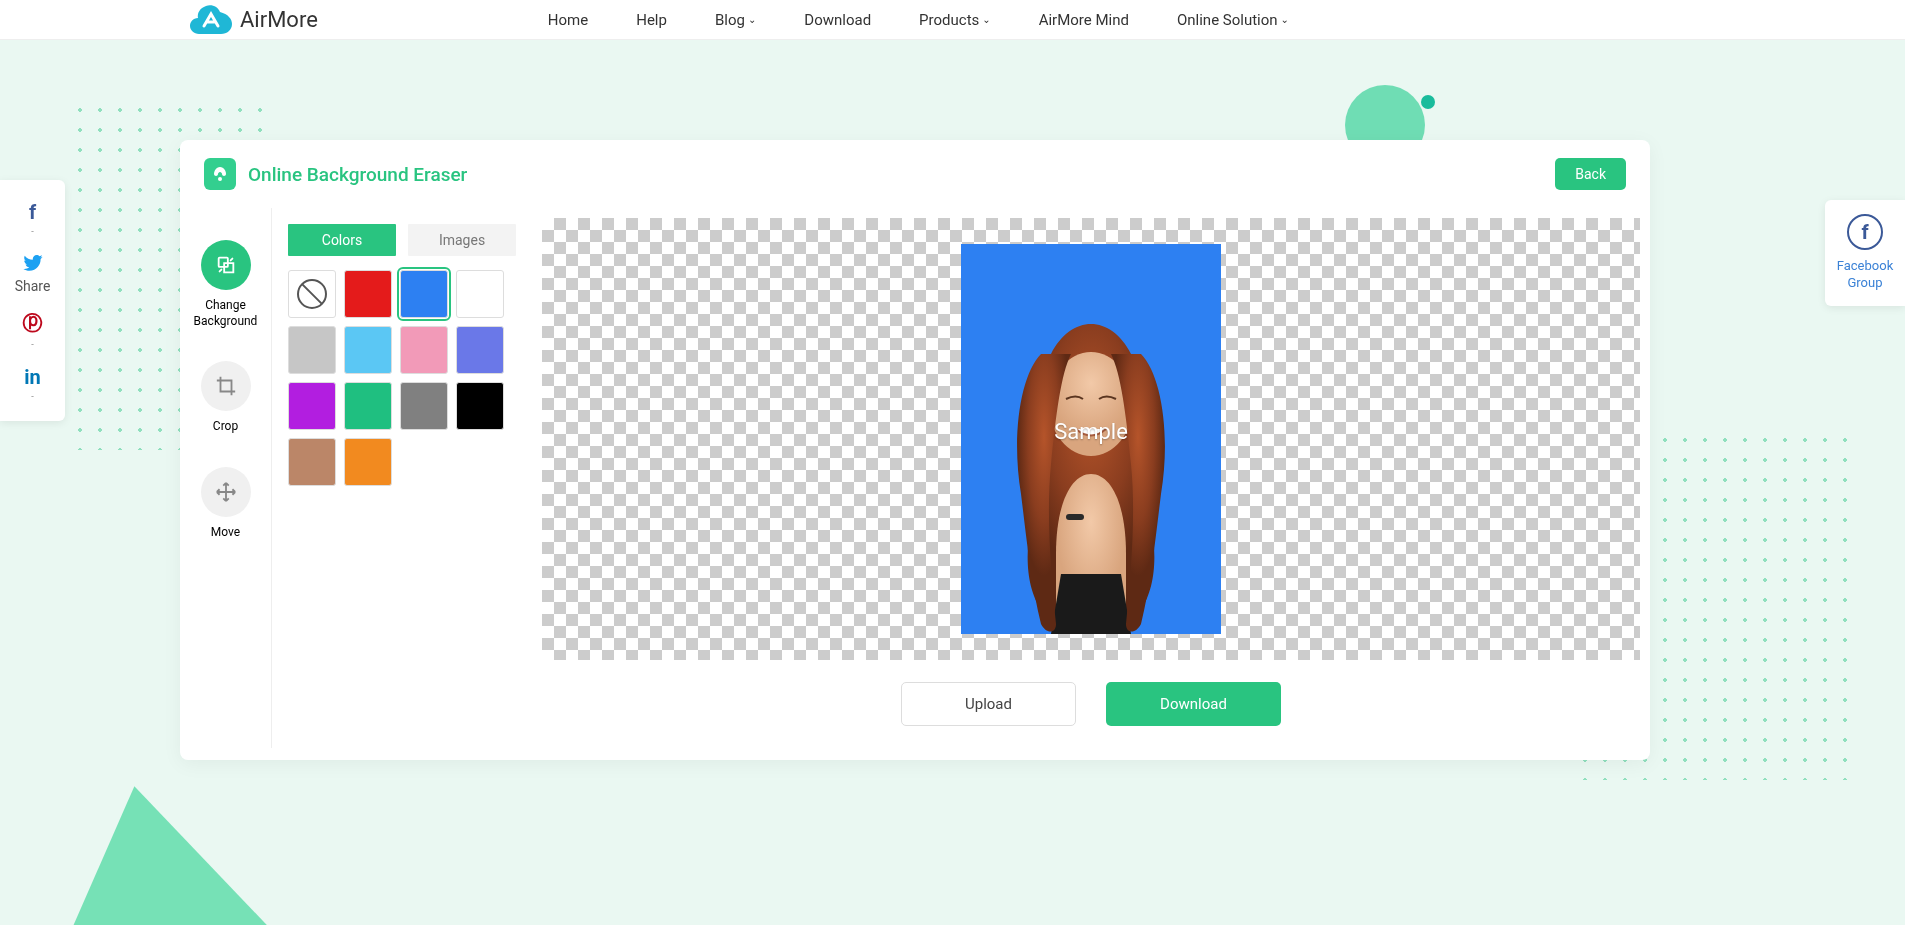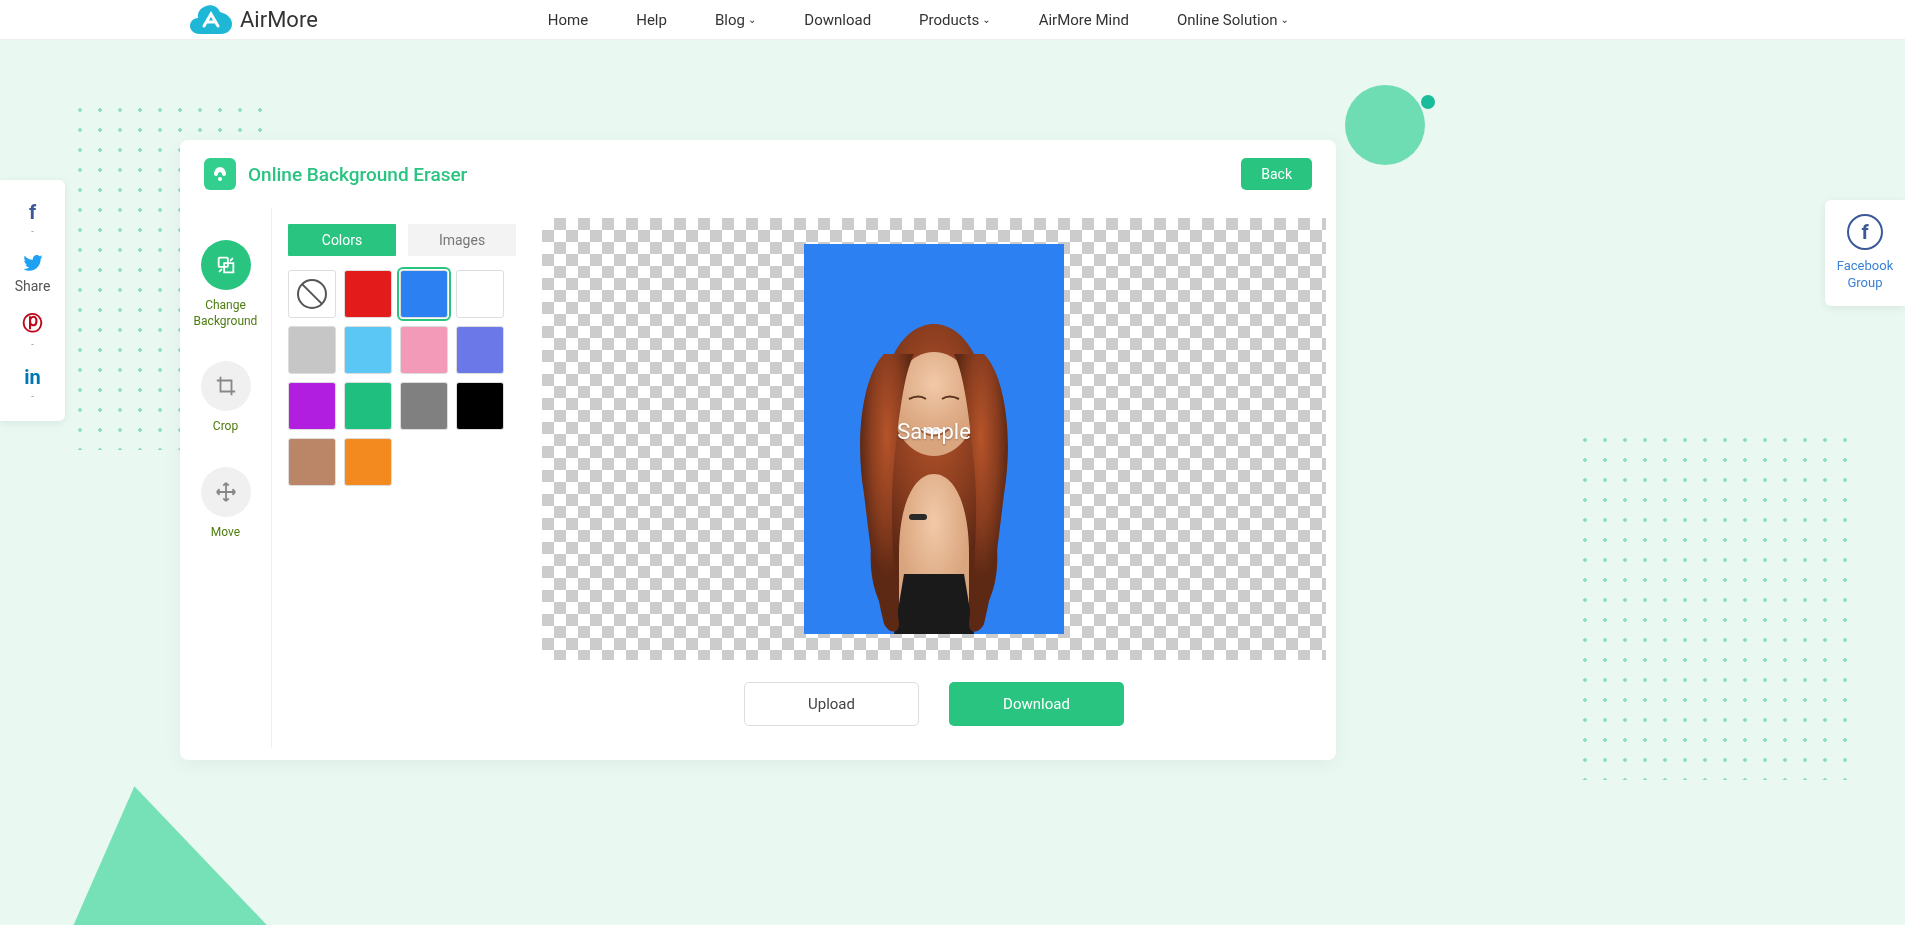--- a/index.html
+++ b/index.html
@@ -32,38 +32,38 @@
 .pin-red { color: #bd081c; }
 .li-blue { color: #0077b5; }
 .share-label { font-size: 14px; color: #555; text-align: center; margin-top: 2px; }
 
 
 .fb-group { position: absolute; right: 0; top: 200px; background: #fff; width: 80px; border-radius: 6px 0 0 6px; box-shadow: 0 2px 8px rgba(0,0,0,0.08); padding: 14px 6px; text-align: center; z-index: 10; }
 .fb-circle { width: 36px; height: 36px; border: 2px solid #3b5998; border-radius: 50%; display: flex; align-items: center; justify-content: center; margin: 0 auto 8px; color: #3b5998; font-weight: bold; font-size: 20px; }
 .fb-text { font-size: 13px; color: #3b82d6; line-height: 1.3; }
 
 
-.main-card { position: absolute; left: 180px; top: 140px; width: 1156px; height: 620px; background: #fff; border-radius: 8px; box-shadow: 0 4px 20px rgba(0,0,0,0.05); }
+.main-card { position: absolute; left: 180px; top: 140px; width: 1470px; height: 620px; background: #fff; border-radius: 8px; box-shadow: 0 4px 20px rgba(0,0,0,0.05); }
 .card-header { display: flex; align-items: center; justify-content: space-between; padding: 18px 24px; }
 .header-left { display: flex; align-items: center; gap: 12px; }
 .tool-logo { width: 32px; height: 32px; background: #33cf8f; border-radius: 6px; display: flex; align-items: center; justify-content: center; }
 .tool-logo svg { width: 18px; height: 18px; }
 .tool-title { color: #29c480; font-size: 19px; font-weight: 500; }
 .back-btn { background: #29c480; color: #fff; border: none; padding: 8px 20px; border-radius: 5px; font-size: 14px; cursor: pointer; }
 
 
 .editor-body { display: flex; height: 540px; }
 
 
 .tool-col { width: 92px; border-right: 1px solid #eee; padding-top: 20px; }
 .tool-item { display: flex; flex-direction: column; align-items: center; gap: 8px; padding: 12px 6px 20px; cursor: pointer; }
 .tool-circle { width: 50px; height: 50px; border-radius: 50%; display: flex; align-items: center; justify-content: center; }
 .tool-circle.active { background: #29c480; color: #fff; }
 .tool-circle.inactive { background: #f0f0f0; color: #888; }
-.tool-label { font-size: 12px; color: #4d7c0f; text-align: center; line-height: 1.3; }
+.tool-label { font-size: 12px; color: #000000; text-align: center; line-height: 1.3; }
 
 
 .options-panel { width: 260px; padding: 16px; }
 .tab-row { display: flex; gap: 12px; margin-bottom: 14px; }
 .tab-btn { flex: 1; padding: 8px 0; border-radius: 1px; border: none; font-size: 14px; cursor: pointer; }
 .tab-btn.active { background: #29c480; color: #fff; }
 .tab-btn.inactive { background: #f3f3f3; color: #777; }
 .color-grid { display: grid; grid-template-columns: repeat(4, 48px); gap: 8px; }
 .color-sw { width: 48px; height: 48px; border-radius: 3px; cursor: pointer; border: 1px solid #ddd; display: flex; align-items: center; justify-content: center; }
 .color-sw.selected { outline: 2px solid #29c480; outline-offset: 1px; }

